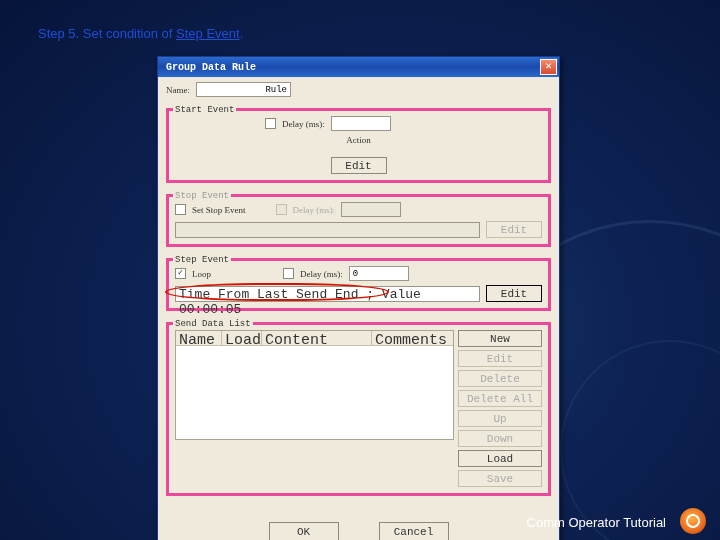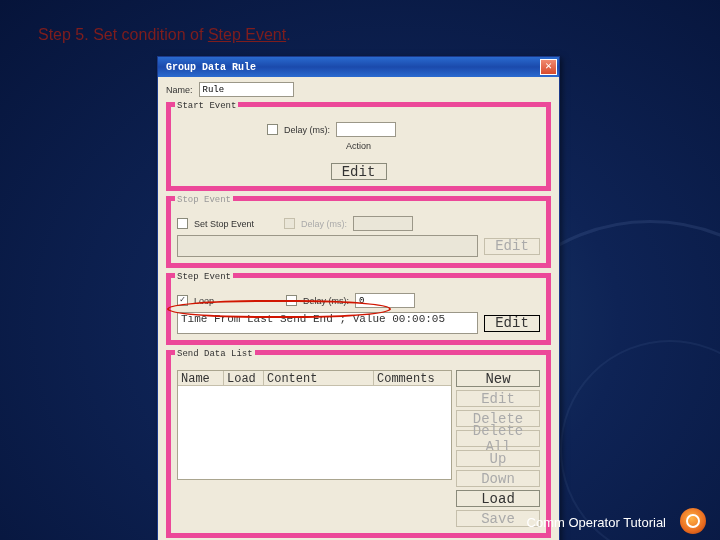--- a/index.html
+++ b/index.html
@@ -29,22 +29,22 @@
     width: 220px;
     height: 220px;
     border: 2px solid rgba(120,150,200,0.1);
     border-radius: 50%;
     pointer-events: none;
   }
   .step-title {
     position: absolute;
     top: 26px;
     left: 38px;
-    color: #7f1d1d;
-    font-size: 16px;
+    color: #1d4ed8;
+    font-size: 13px;
     font-family: Arial, sans-serif;
   }
   .step-title .underline { text-decoration: underline; }
   .footer-text {
     position: absolute;
     right: 54px;
     bottom: 10px;
     color: #fff;
     font-size: 13px;
     font-family: Verdana, Arial, sans-serif;
@@ -102,33 +102,33 @@
     text-align: center;
     cursor: pointer;
   }
   .content {
     padding: 5px 8px 6px 8px;
     font-family: "Courier New", monospace;
     font-size: 9px;
     color: #333;
   }
   .row { display: flex; align-items: center; gap: 6px; }
-  .field-label { font-family: Liberation Sans, sans-serif; text-align: center; }
+  .field-label { font-family: Liberation Serif, serif; text-align: center; }
   .input {
     background: #fff;
     border: 1px solid #9b9788;
     height: 15px;
     padding: 0 3px;
     font-family: "Courier New", monospace;
     font-size: 9px;
   }
   .group {
-    border: 5px solid #ec4899;
-    margin-top: 5px;
-    padding: 15px 6px 6px 6px;
+    border: 3px solid #ec4899;
+    margin-top: 11px;
+    padding: 5px 6px 6px 6px;
     position: relative;
   }
   .group-title {
     position: absolute;
     top: -6px;
     left: 4px;
     background: #efeadb;
     padding: 0 2px;
     font-family: "Courier New", monospace;
     font-size: 9px;
@@ -145,30 +145,29 @@
     font-size: 9px;
     line-height: 9px;
     cursor: pointer;
   }
   .checkbox.disabled { background: #eae6d8; border-color: #c5bfab; }
   .btn {
     background: #efeadb;
     border: 1px solid #8a8a7a;
     height: 17px;
     font-family: "Courier New", monospace;
-    font-size: 14px;
+    font-size: 11px;
     padding: 0 4px;
     cursor: pointer;
-    text-align: center;
     display: inline-flex;
     align-items: center;
     justify-content: center;
   }
   .btn.disabled { color: #aaa; border-color: #c5bfab; cursor: default; }
-  .long-input { flex: 1; height: 22px; background:#fff; border:1px solid #9b9788; padding:0 3px; font-family:"Courier New", monospace; font-size:11px; }
+  .long-input { flex: 1; height: 16px; background:#fff; border:1px solid #9b9788; padding:0 3px; font-family:"Courier New", monospace; font-size:13px; }
   .dropdown { background:#fff; border:1px solid #9b9788; height:16px; display:flex; align-items:center; padding:0 14px 0 3px; position:relative; font-family:"Courier New", monospace; font-size:9px; cursor:pointer; }
   .dropdown::after { content:"▾"; position:absolute; right:2px; top:1px; font-size:9px; color:#555; }
   .circle-highlight {
     position: absolute;
     border: 2px solid #d11500;
     border-radius: 50% / 60%;
     pointer-events: none;
   }
   .list-area {
     display: flex;
@@ -184,21 +183,21 @@
   .list-header {
     display: flex;
     background: #efeadb;
     border-bottom: 1px solid #c5bfab;
     height: 15px;
   }
   .col {
     border-right: 1px solid #c5bfab;
     padding: 1px 3px;
     font-family: "Courier New", monospace;
-    font-size: 12px;
+    font-size: 15px;
   }
   .col:last-child { border-right: none; }
   .btn-col { display:flex; flex-direction:column; gap:3px; width:84px; }
   .btn-col .btn { width: 100%; }
   .bottom-btns { display:flex; justify-content:center; gap:40px; margin-top:6px; }
   .bottom-btns .btn { width: 70px; height:20px;margin-top:20px; }
 </style>
 </head>
 <body>
 
@@ -211,21 +210,21 @@
 
 <div class="dialog">
   <div class="titlebar">
     <span>Group Data Rule</span>
     <div class="closebtn">✕</div>
   </div>
   <div class="content">
 
     <div class="row" style="margin-bottom:3px;">
       <span class="field-label">Name:</span>
-      <input class="input" style="width: 95px;" value="Rule">
+      <input class="input" style="width: 95px; text-align: right;" value="Rule">
     </div>
 
     <div class="group">
       <span class="group-title">Start Event</span>
       <div class="row" style="justify-content:flex-start; padding-left:90px;">
         <span class="checkbox"></span>
         <span class="field-label">Delay (ms):</span>
         <input class="input" style="width: 60px;" value="">
       </div>
       <div class="row" style="margin-top:4px;flex-direction:column;">

